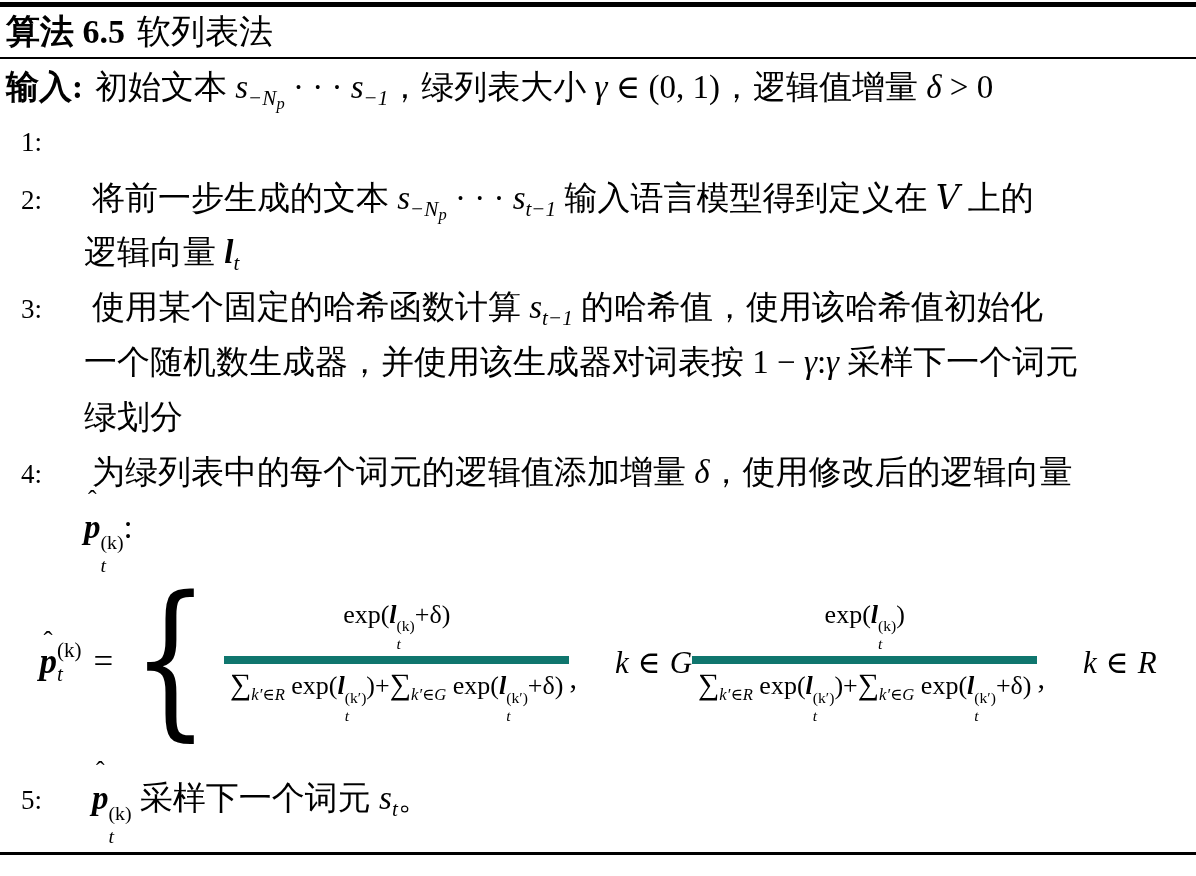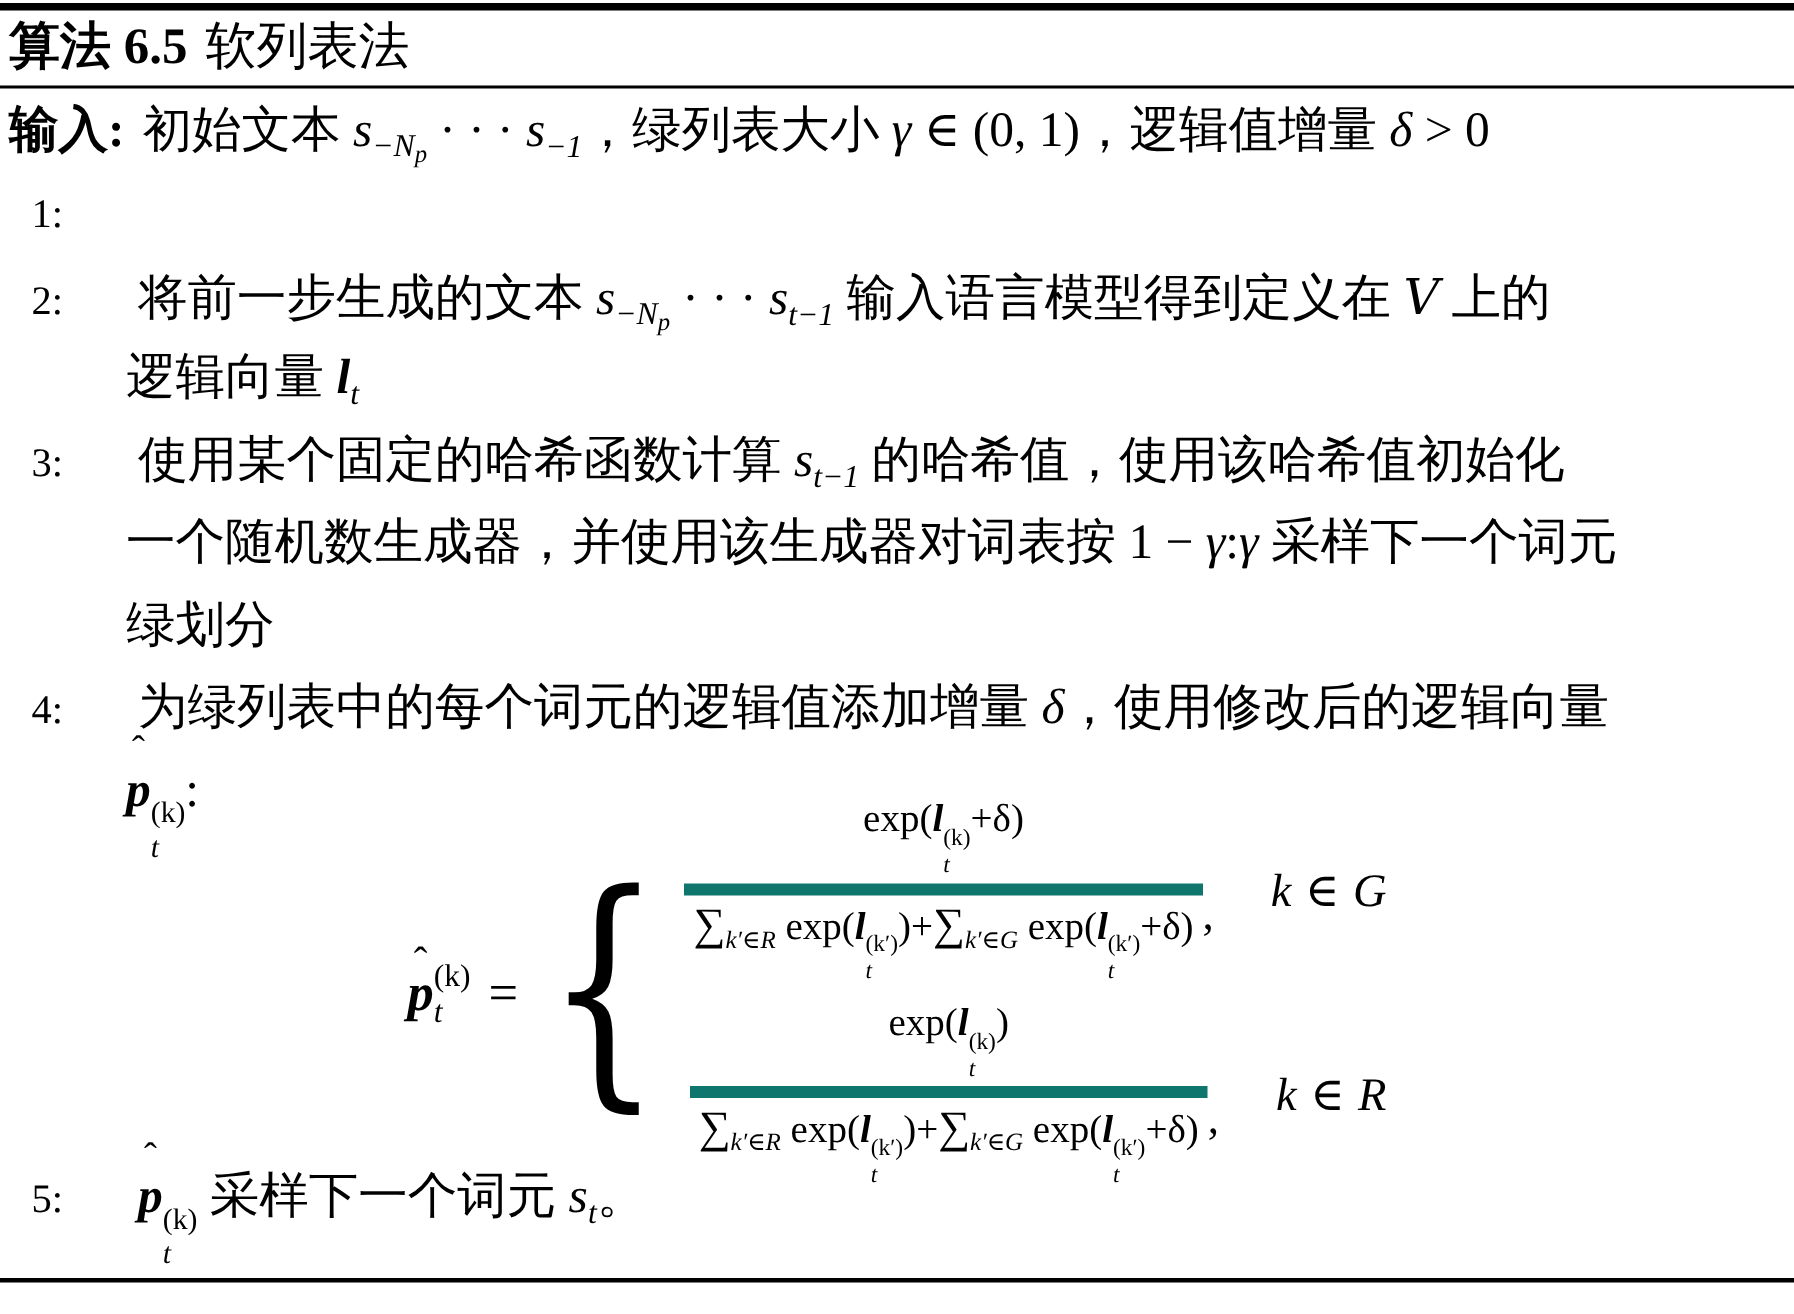--- a/index.html
+++ b/index.html
@@ -31,21 +31,21 @@
   .hatwrap{position:relative;display:inline-block;}
   .hatmark{position:absolute;top:-0.52em;left:50%;transform:translateX(-50%);
            font-size:78%;line-height:1;font-style:normal;}
   
   .eqwrap{height:190px;display:flex;align-items:center;justify-content:center;
           margin-top:12px;margin-bottom:8px;}
   .eq-lhs{font-size:35px;display:flex;align-items:center;}
   .equals{margin:0 10px 0 12px;}
   .brace{font-size:168px;line-height:0.9;transform:scaleX(0.72);margin:0 0 6px -6px;
          font-family:"DejaVu Serif",serif;font-weight:normal;}
-  .cases{display:flex;flex-direction:column;align-items:flex-end;}
+  .cases{display:flex;flex-direction:row;}
   .crow{display:flex;align-items:center;margin:5px 0;}
   .frac{display:inline-block;text-align:center;font-size:26px;}
   .frac .num{display:block;padding:0 6px 3px;}
   .frac .den{display:block;border-top:8px solid #0f766e;padding:3px 6px 0;}
   .op{font-size:115%;}
   .fcomma{position:relative;top:16px;font-size:30px;}
   .cond{font-size:31px;margin-left:38px;}
   .cond .rel{margin:0 9px;font-style:normal;}
   .scriptV{font-style:italic;font-family:"DejaVu Serif",serif;}
 </style>

